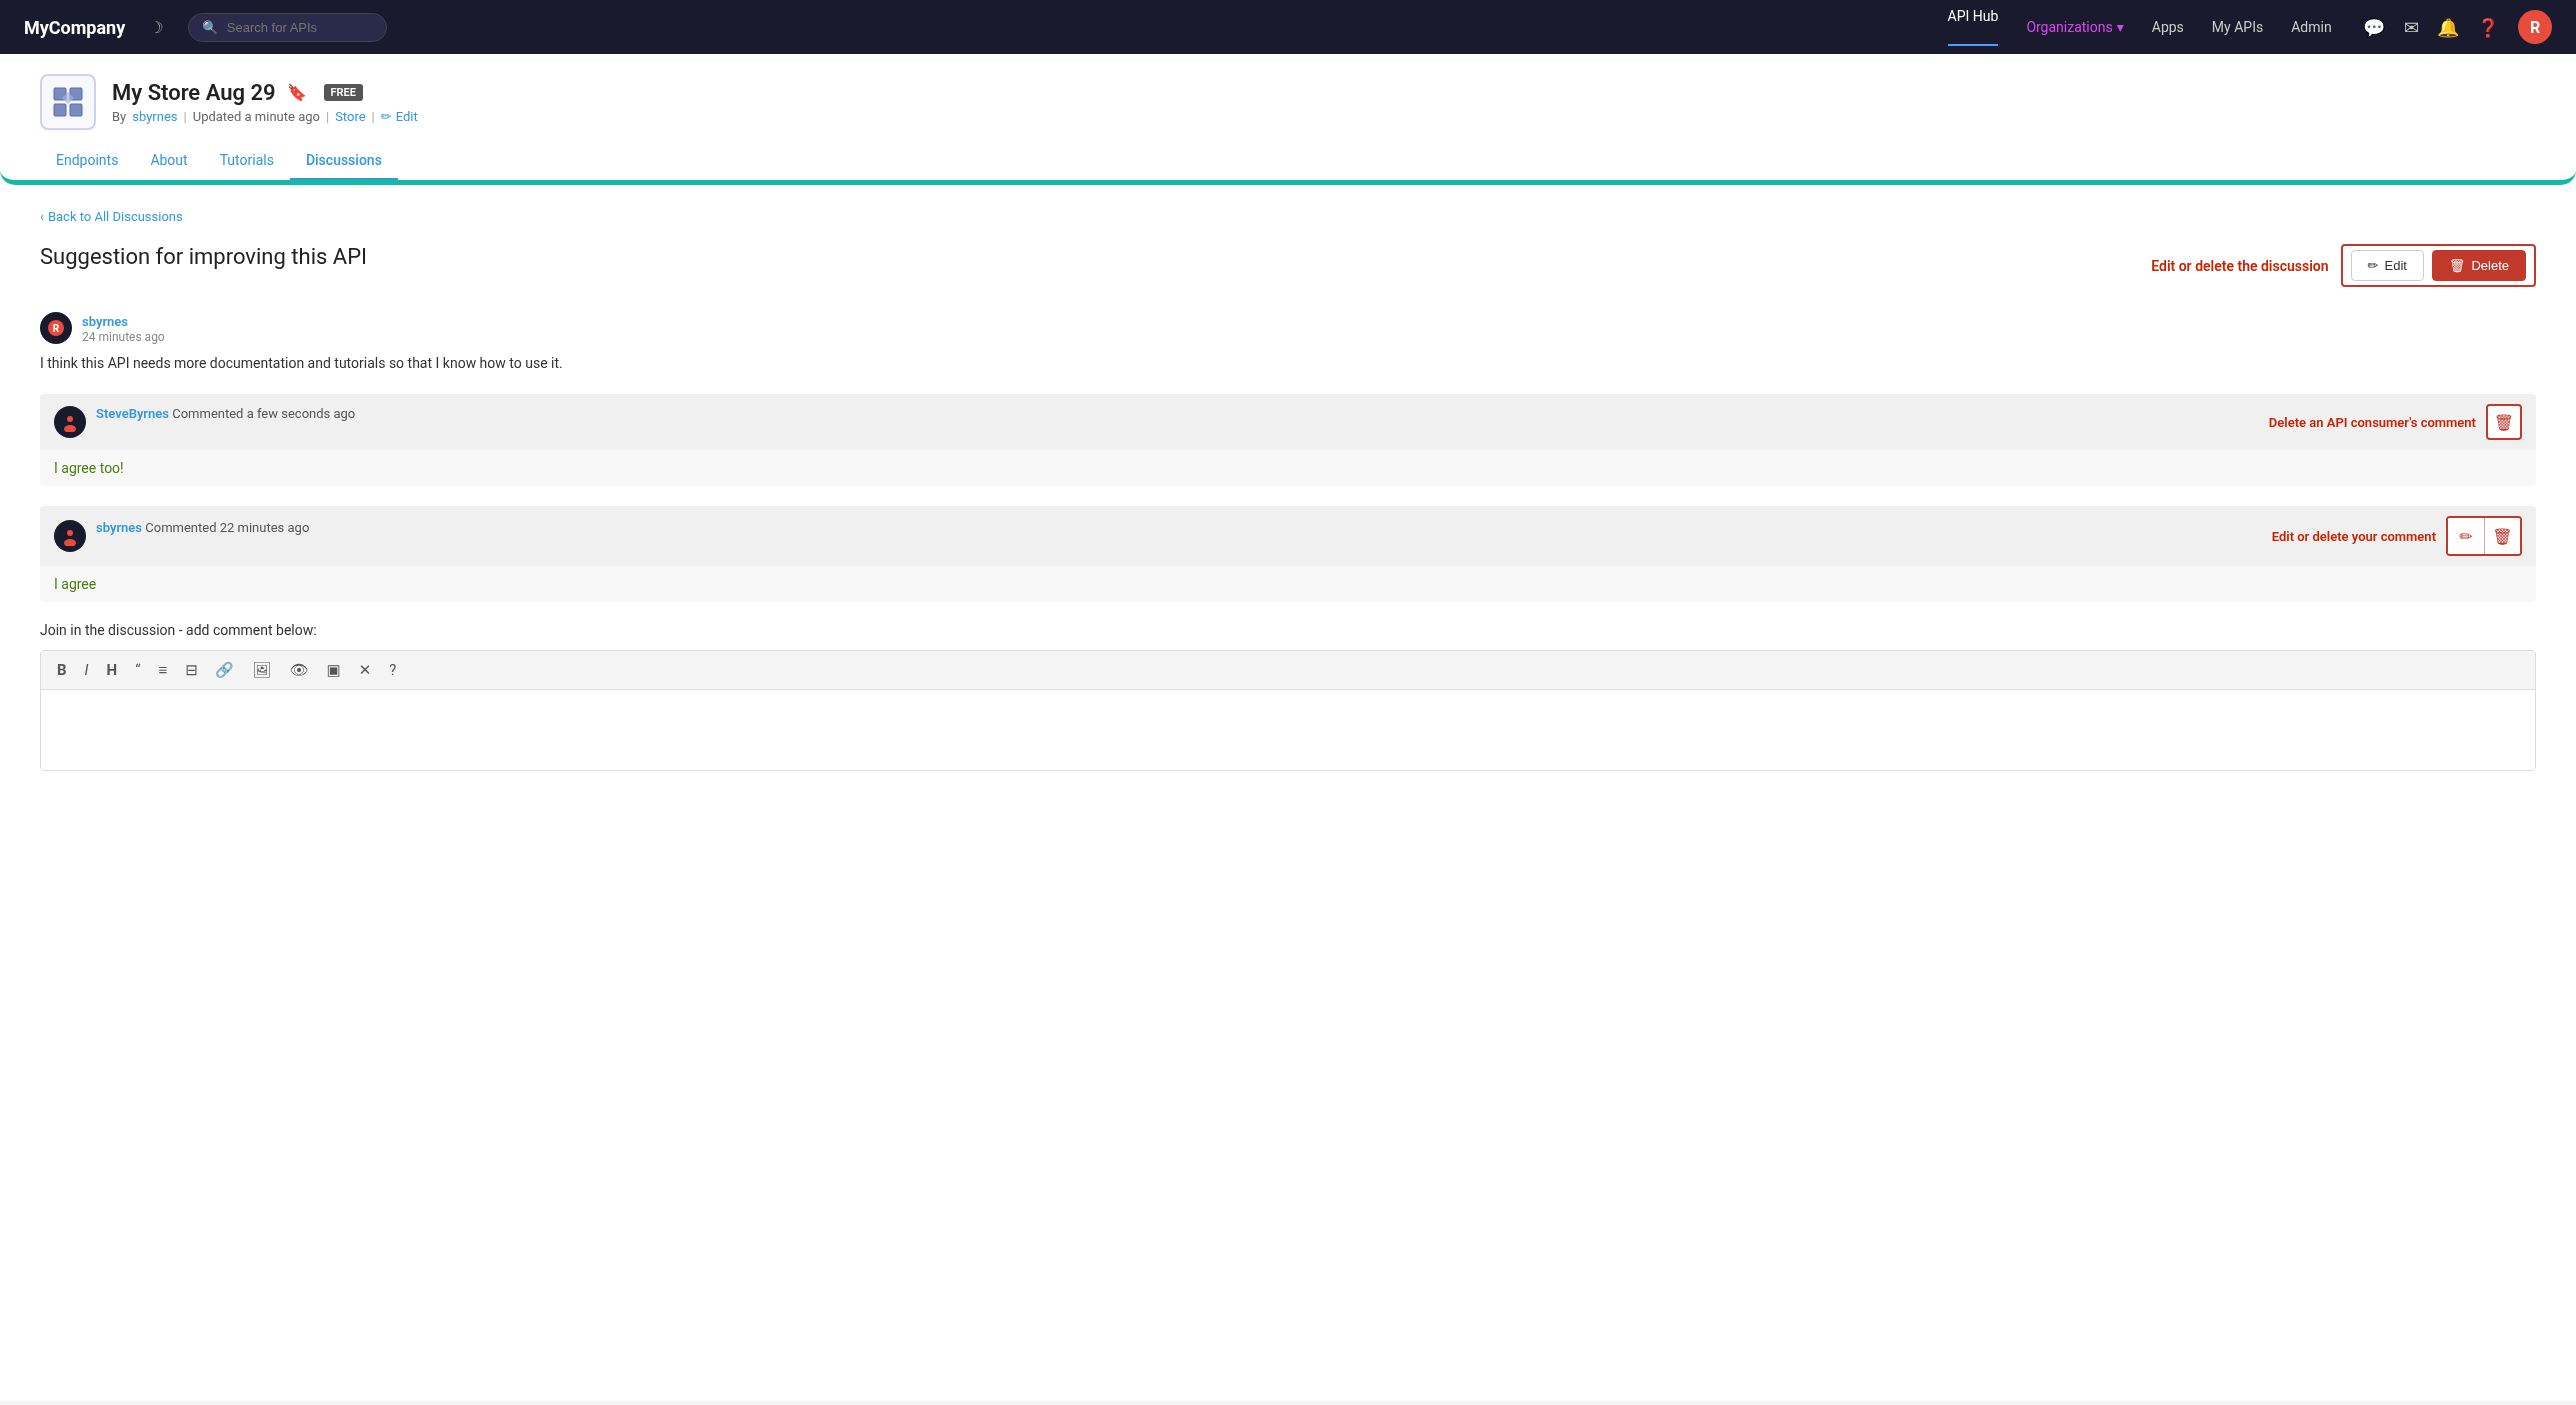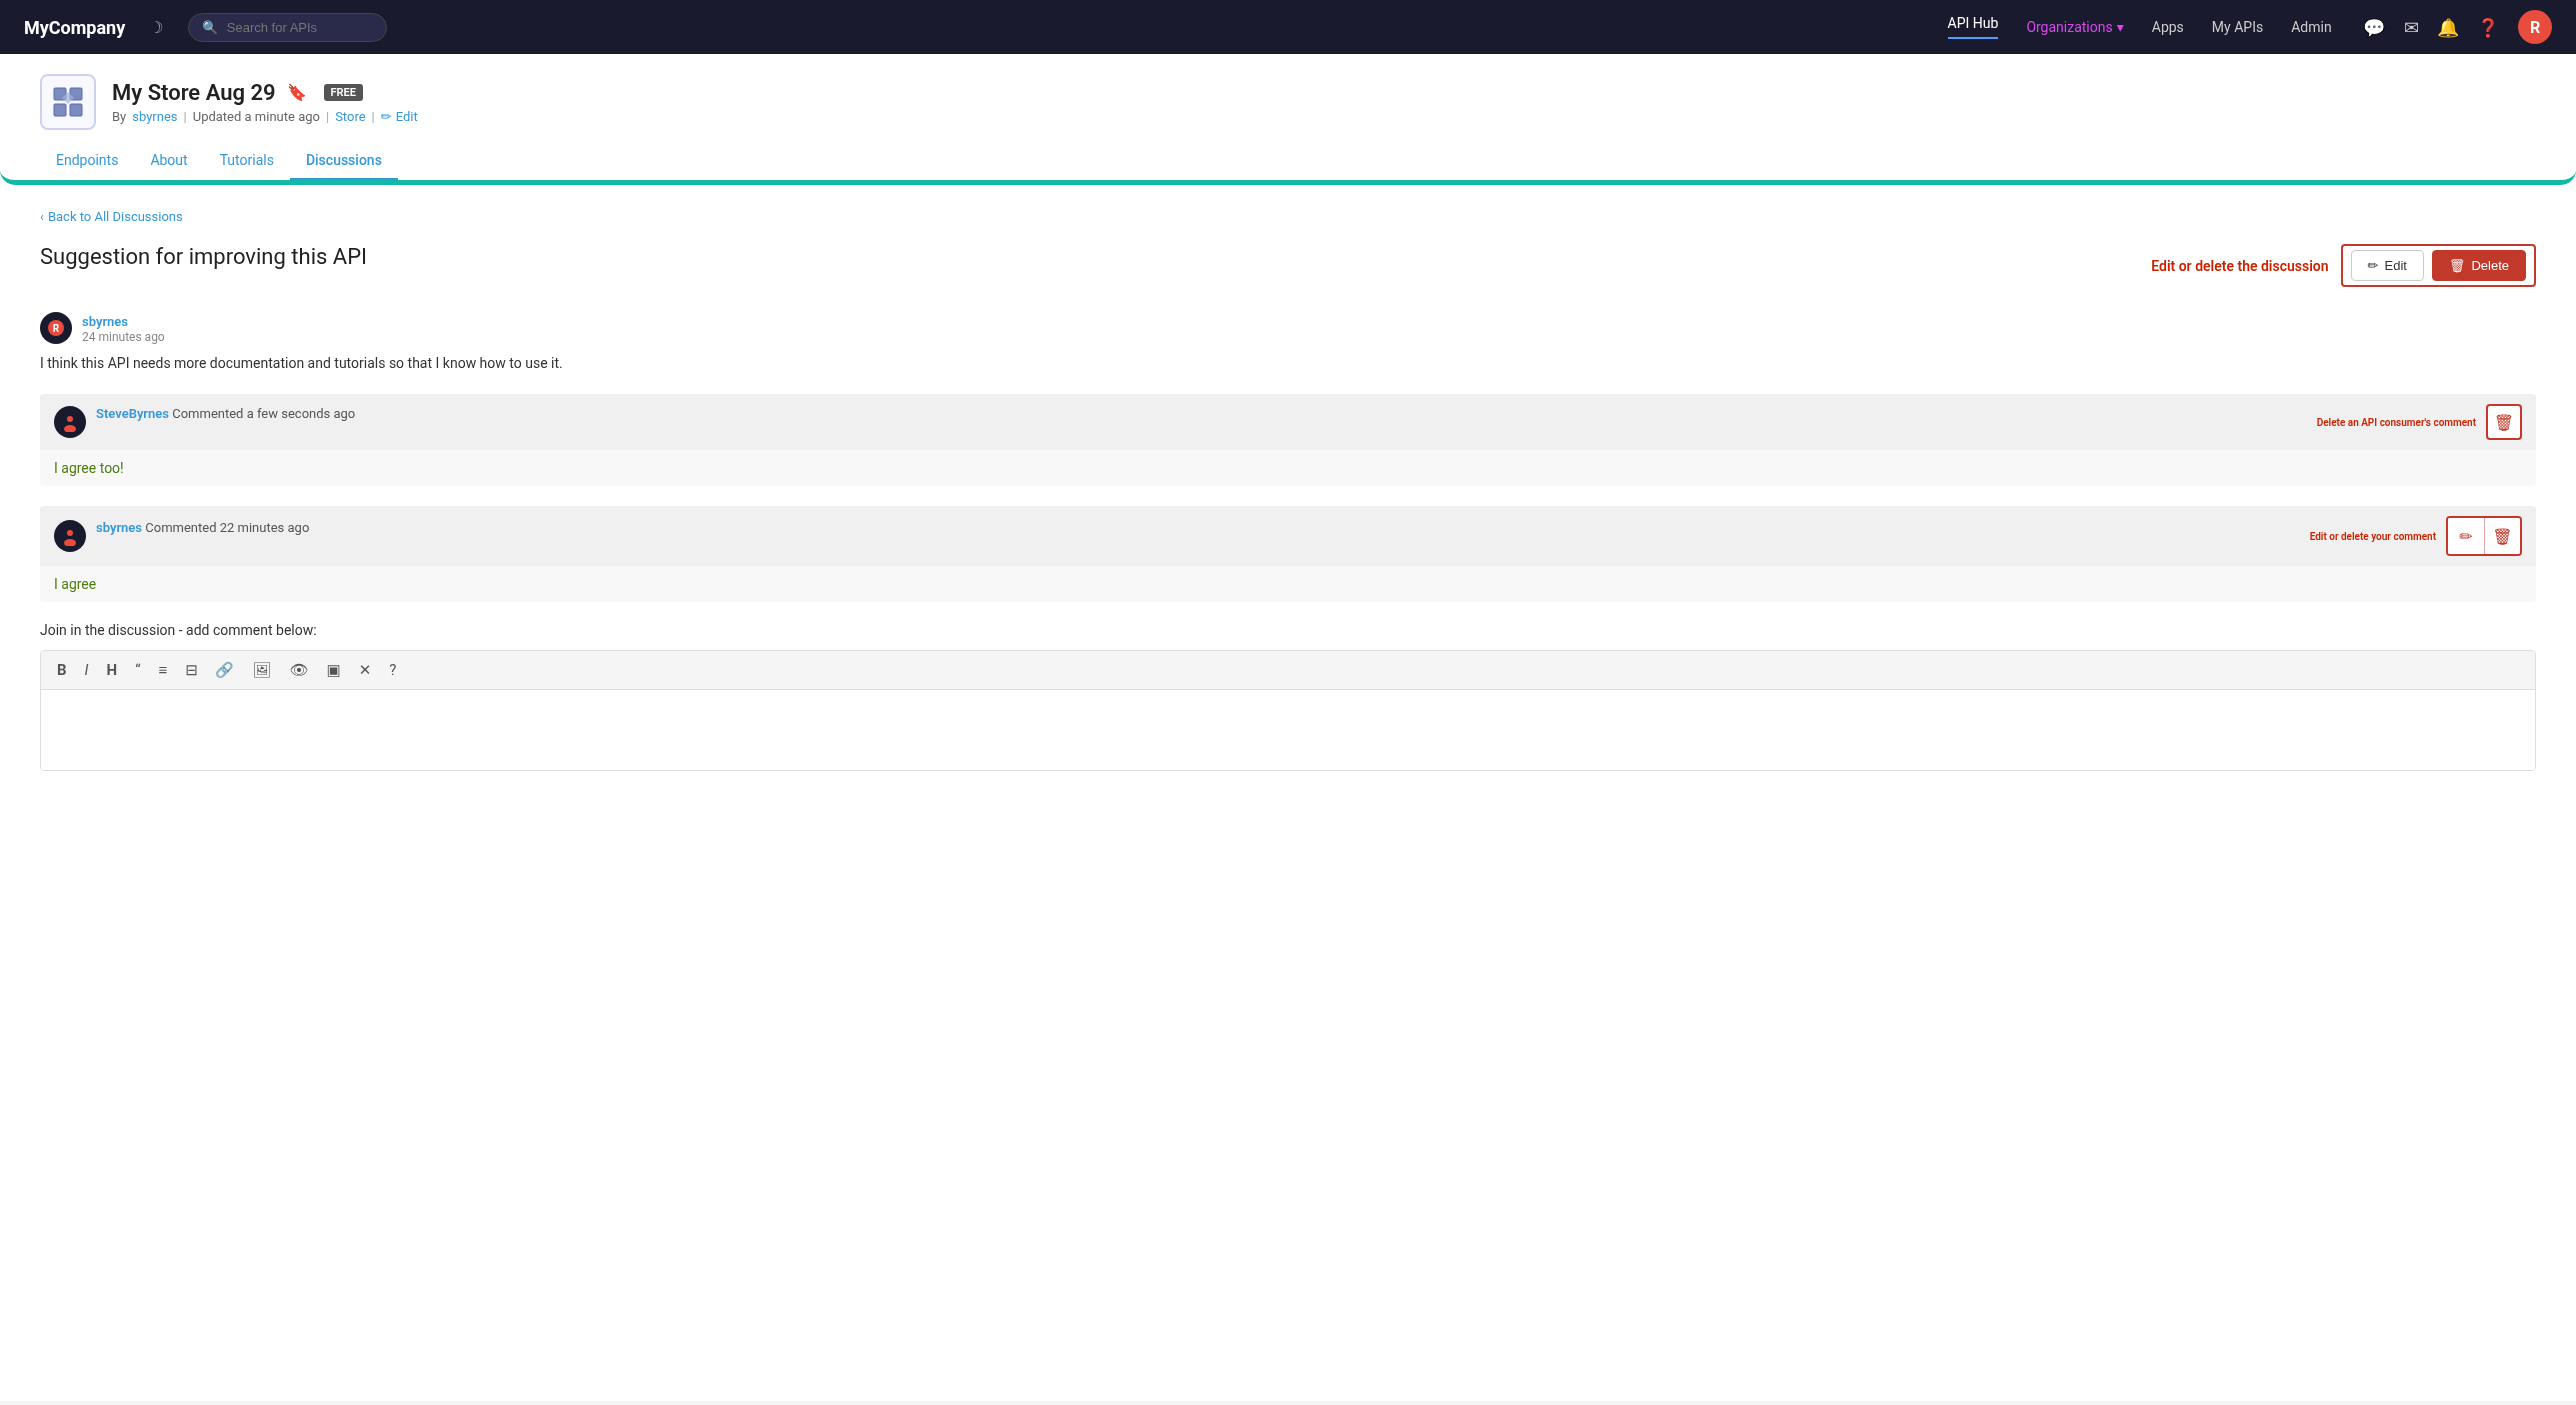--- a/index.html
+++ b/index.html
@@ -54,21 +54,21 @@
     .navbar-link {
       color: #ccc;
       font-size: 14px;
       cursor: pointer;
       text-decoration: none;
       white-space: nowrap;
     }
     .navbar-link.active {
       color: #fff;
       border-bottom: 2px solid #4a9eff;
-      padding-bottom: 6px;
+      padding-bottom: 20px;
     }
     .navbar-link-org {
       color: #d946ef;
       font-size: 14px;
       cursor: pointer;
       display: flex;
       align-items: center;
       gap: 4px;
     }
     .navbar-icons {
@@ -314,21 +314,21 @@
       font-weight: 600;
       cursor: pointer;
     }
     .reply-action-area {
       display: flex;
       align-items: center;
       gap: 10px;
     }
     .reply-action-label {
       color: #cc2200;
-      font-size: 10px;
+      font-size: 13px;
       font-weight: 600;
       padding-left: 12px;
     }
     .reply-action-btn {
       width: 36px;
       height: 36px;
       border: 2px solid #c0392b;
       border-radius: 4px;
       background: #fff;
       display: flex;

